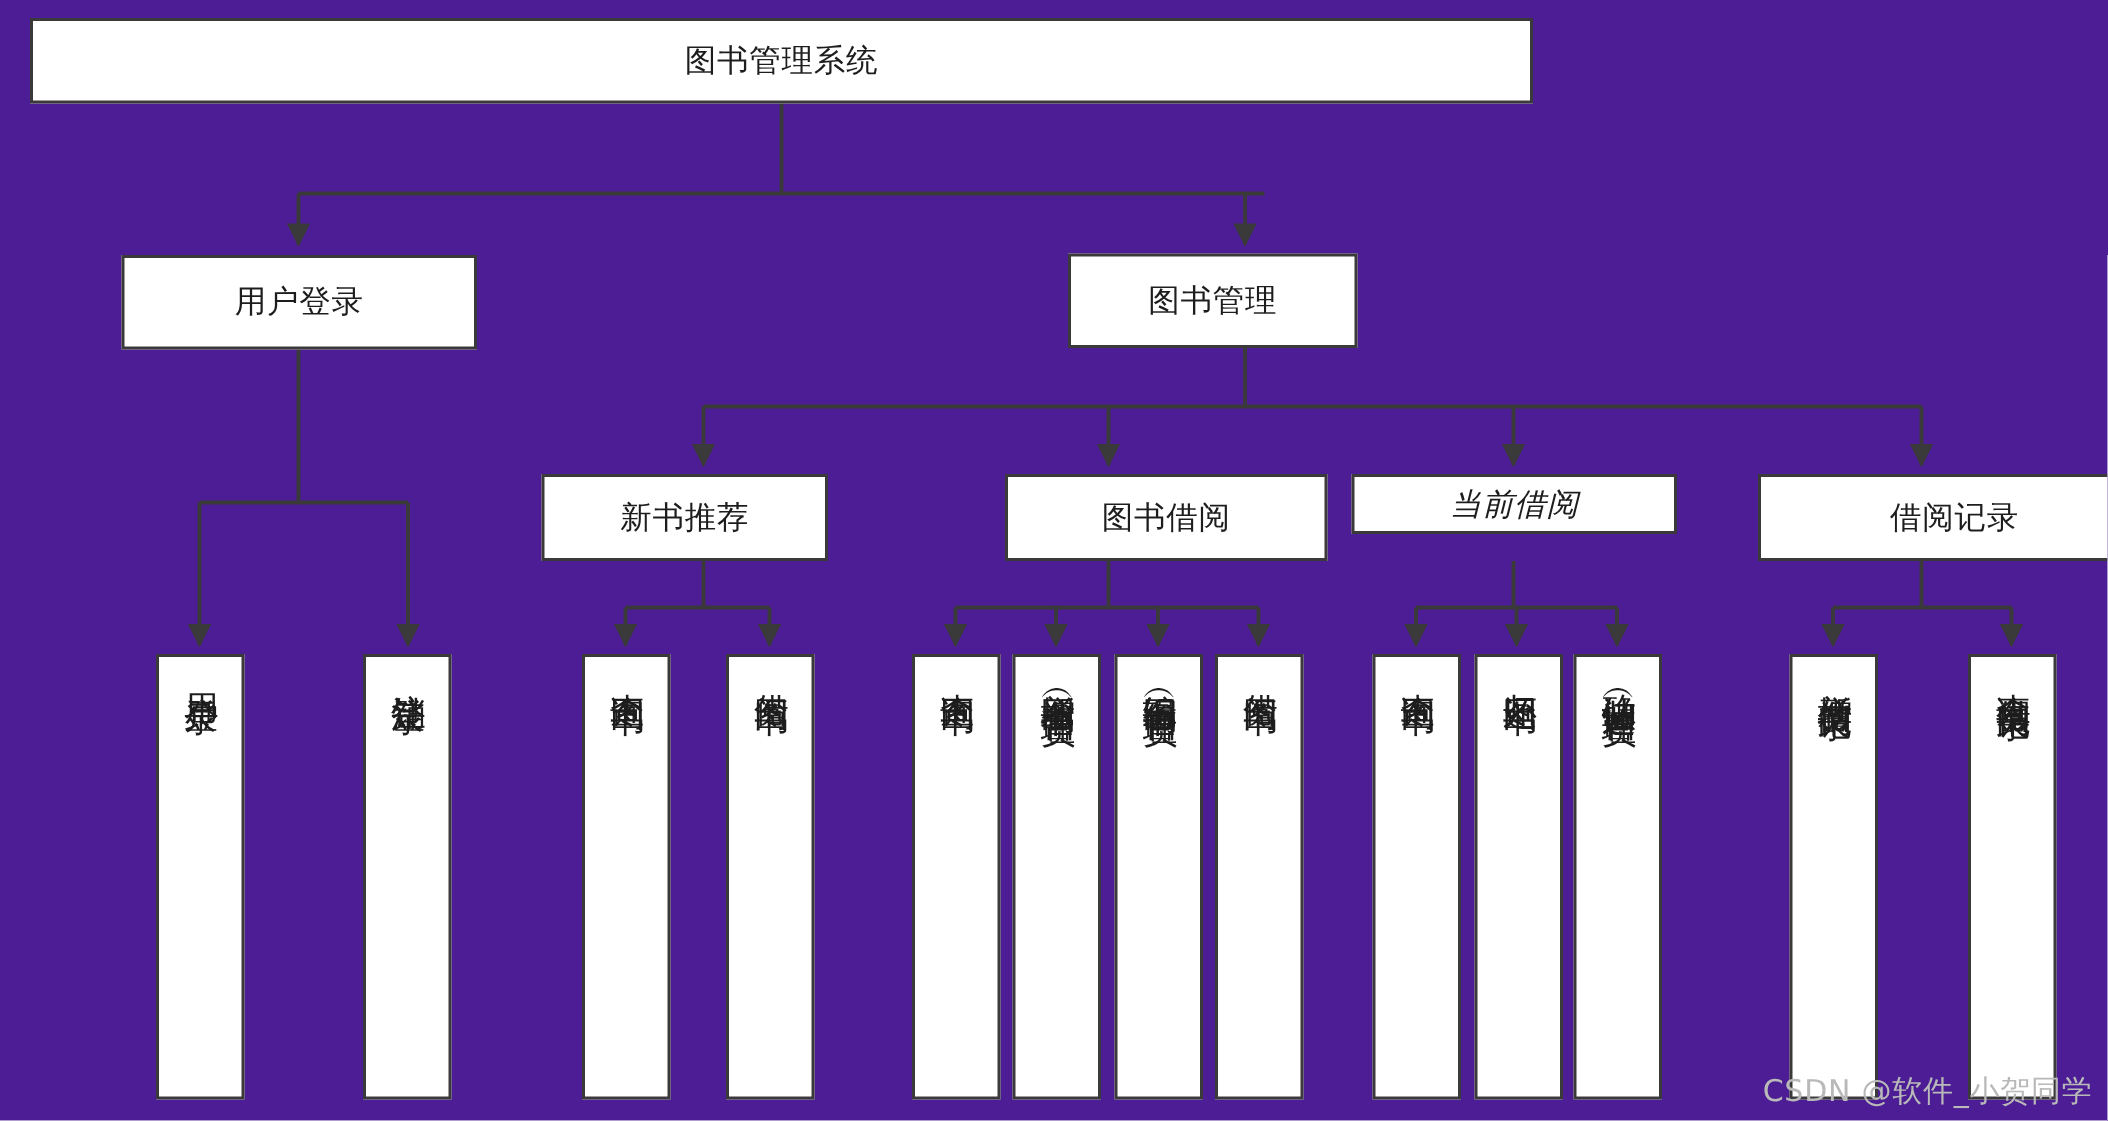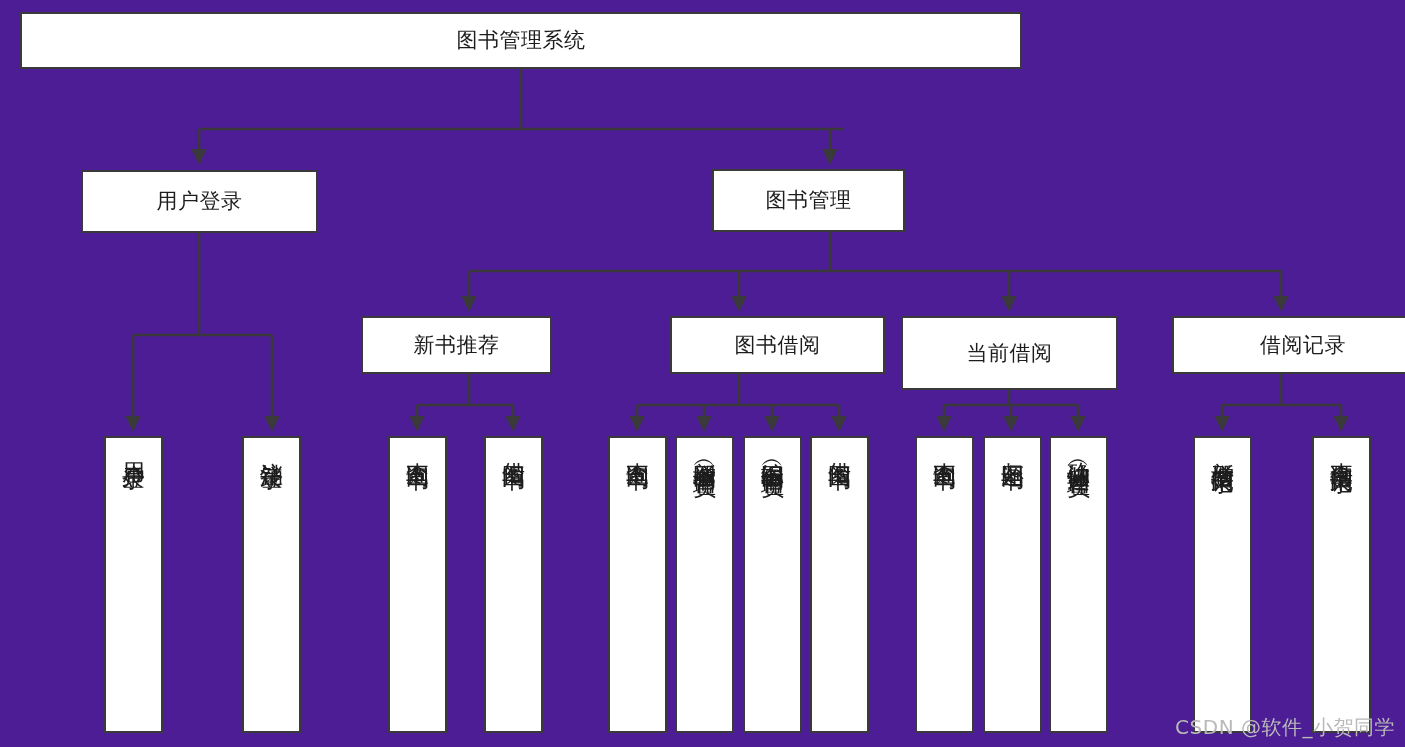--- a/index.html
+++ b/index.html
@@ -151,21 +151,21 @@
   </div>
 
   <div class="node horizontal" style="left:361px; top:316px; width:191px; height:58px;">
     <span class="label">新书推荐</span>
   </div>
 
   <div class="node horizontal" style="left:632px; top:316px; width:215px; height:58px;margin-left:38px;">
     <span class="label">图书借阅</span>
   </div>
 
-  <div class="node horizontal" style="left:901px; top:316px; width:217px; height:74px;">
+  <div class="node horizontal" style="left:901px; top:316px; width:217px; height:40px;font-style:italic;">
     <span class="label">当前借阅</span>
   </div>
 
   <div class="node horizontal" style="left:1172px; top:316px; width:262px; height:58px;">
     <span class="label">借阅记录</span>
   </div>
 
   <div class="node vertical" style="left:104px; top:436px; width:59px; height:297px;">
     <span class="label">用户登录</span>
   </div>

